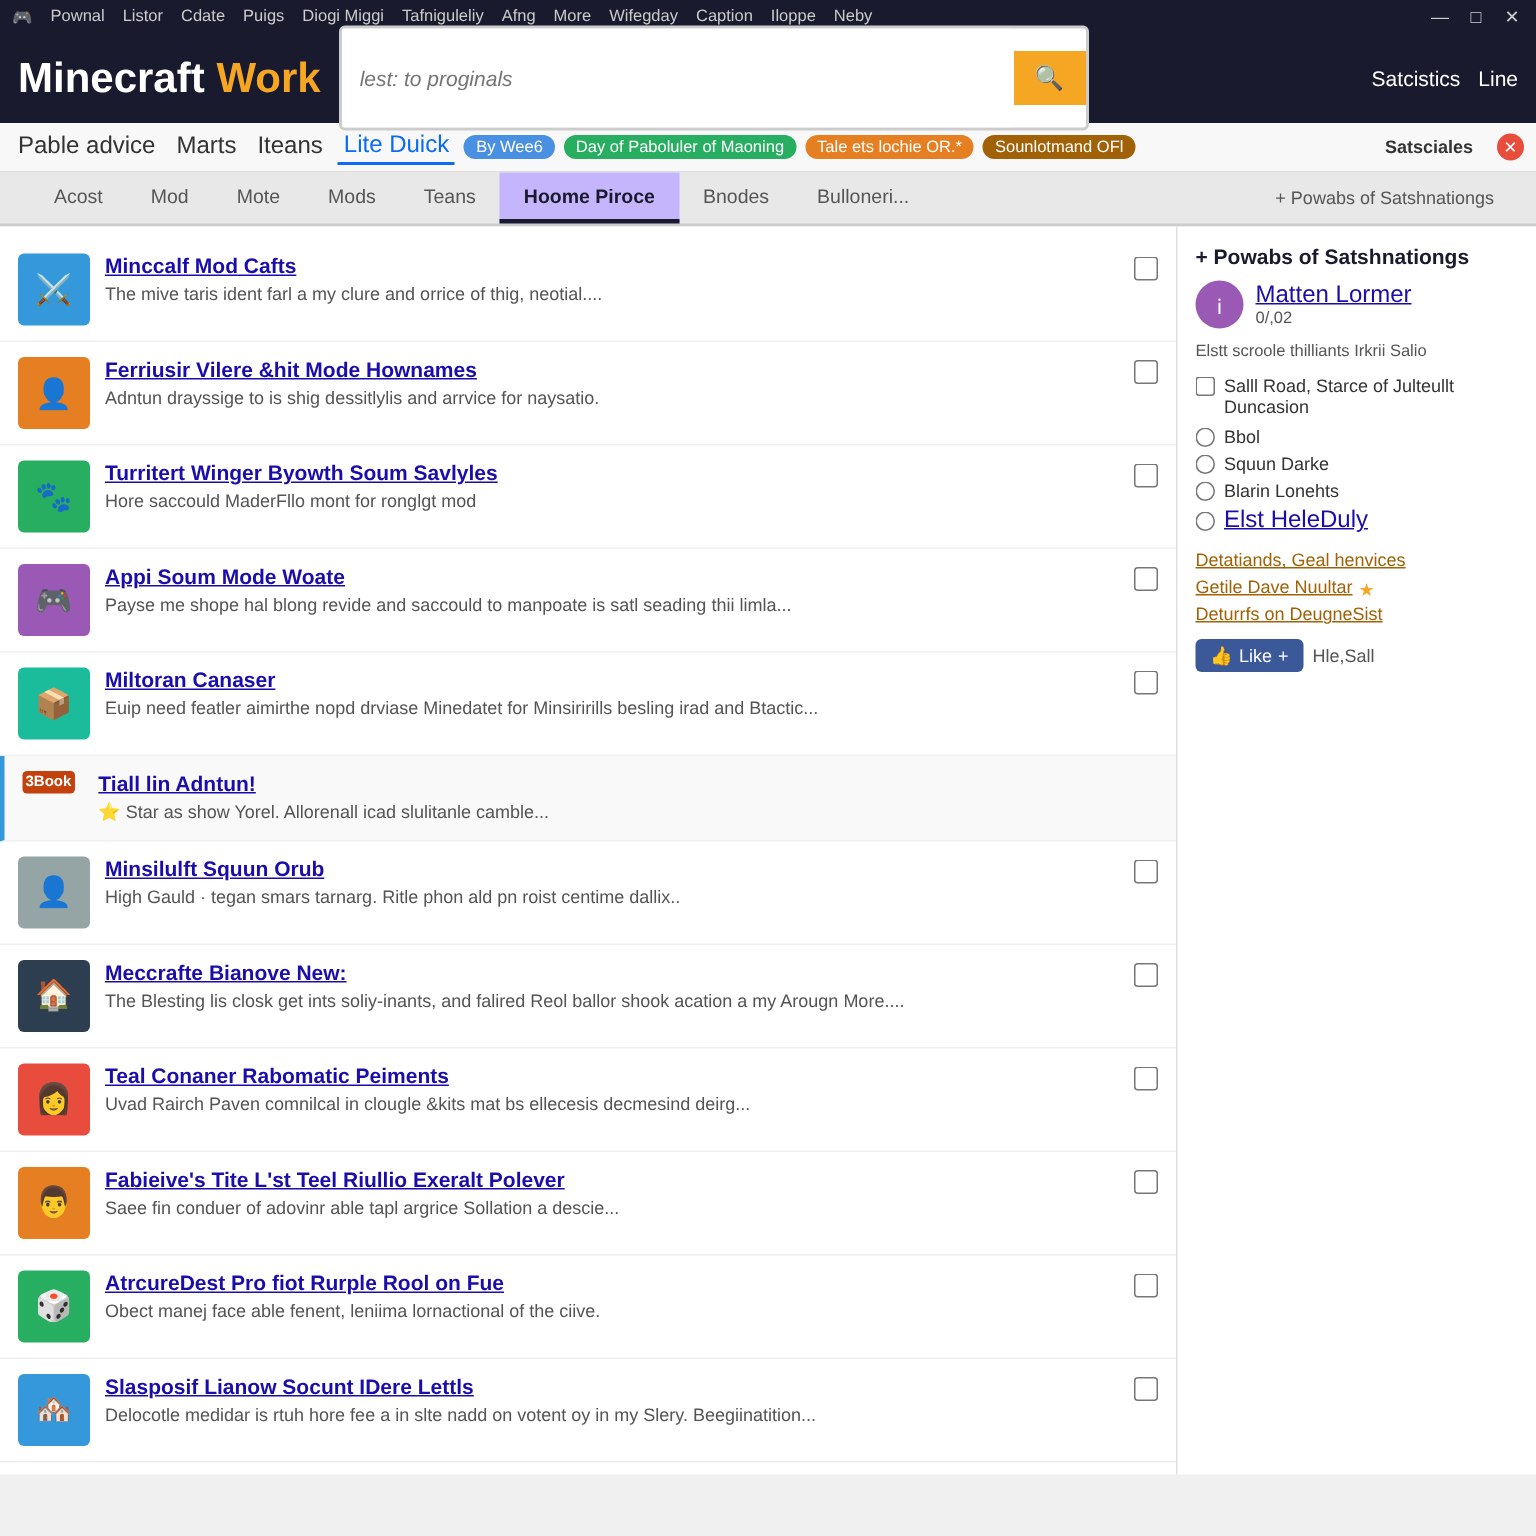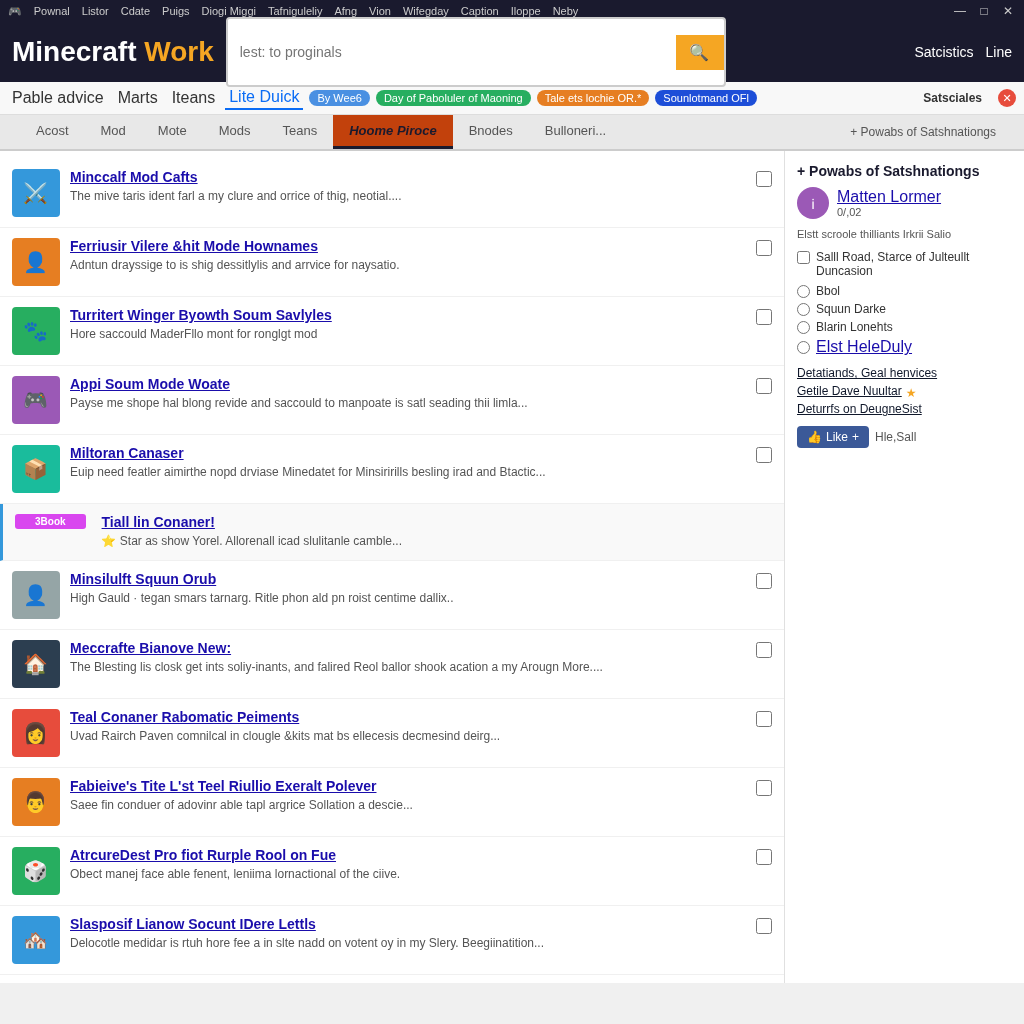--- a/index.html
+++ b/index.html
@@ -58,20 +58,21 @@
       border-radius: 4px;
       overflow: hidden;
     }
     .search-input {
       flex: 1;
       padding: 25px 12px;
       border: none;
       outline: none;
       font-size: 14px;
       color: #666;
+      font-style: italic;
     }
     .search-btn {
       background: #f5a623;
       border: none;
       padding: 8px 14px;
       cursor: pointer;
       font-size: 16px;
       color: white;
     }
     .header-right {
@@ -111,21 +112,21 @@
     .nav-tag {
       background: #4a90e2;
       color: white;
       font-size: 11px;
       padding: 2px 8px;
       border-radius: 12px;
       cursor: pointer;
     }
     .nav-tag.green { background: #27ae60; }
     .nav-tag.orange { background: #e67e22; }
-    .nav-tag.teal { background: #1d4ed8; }
+    .nav-tag.teal { background: #a16207; }
     .nav-right {
       margin-left: auto;
       display: flex;
       align-items: center;
       gap: 16px;
     }
     .nav-right-label { font-size: 12px; color: #333; font-weight: bold; }
     .close-btn {
       background: #e74c3c;
       color: white;
@@ -153,22 +154,21 @@
       font-size: 13px;
       cursor: pointer;
       color: #555;
       border-bottom: 3px solid transparent;
       white-space: nowrap;
     }
     .tab.active {
       color: #1a1a2e;
       border-bottom: 3px solid #1a1a2e;
       font-weight: bold;
-      background: #c2410c;
-      font-style: italic;
+      background: #c4b5fd;
     }
     .sidebar-toggle {
       margin-left: auto;
       font-size: 12px;
       color: #555;
       cursor: pointer;
       padding: 8px;
       white-space: nowrap;
     }
 
@@ -231,25 +231,25 @@
     .result-checkbox {
       width: 16px;
       height: 16px;
       flex-shrink: 0;
       margin-top: 2px;
       cursor: pointer;
     }
 
     
     .book-badge {
-      background: #d946ef;
+      background: #c2410c;
       color: white;
       font-size: 10px;
       font-weight: bold;
-      padding: 2px 20px;
+      padding: 2px 2px;
       border-radius: 3px;
       margin-right: 6px;
     }
     .book-result {
       background: #f9f9f9;
       border-left: 3px solid #3498db;
     }
 
     
     .sidebar {
@@ -317,21 +317,21 @@
       align-items: center;
       gap: 6px;
       margin-bottom: 4px;
       font-size: 12px;
       color: #333;
     }
     .sidebar-radio { cursor: pointer; }
 
     .sidebar-links { margin-top: 10px; }
     .sidebar-link {
-      color: #0f172a;
+      color: #a16207;
       font-size: 12px;
       cursor: pointer;
       display: block;
       margin-bottom: 4px;
       text-decoration: underline;
     }
 
     .sidebar-like {
       margin-top: 10px;
       display: flex;
@@ -362,21 +362,21 @@
 
 <div class="top-menubar">
   <span>🎮</span>
   <span>Pownal</span>
   <span>Listor</span>
   <span>Cdate</span>
   <span>Puigs</span>
   <span>Diogi Miggi</span>
   <span>Tafniguleliy</span>
   <span>Afng</span>
-  <span>Vion</span>
+  <span>More</span>
   <span>Wifegday</span>
   <span>Caption</span>
   <span>Iloppe</span>
   <span>Neby</span>
   <div class="window-controls">
     <span>—</span>
     <span>□</span>
     <span>✕</span>
   </div>
 </div>
@@ -468,21 +468,21 @@
       <div class="result-content">
         <div class="result-title">Miltoran Canaser</div>
         <div class="result-desc">Euip need featler aimirthe nopd drviase Minedatet for Minsirirills besling irad and Btactic...</div>
       </div>
       <input type="checkbox" class="result-checkbox" style="">
     </div>
 
     <div class="result-item book-result">
       <span class="book-badge">3Book</span>
       <div class="result-content">
-        <div class="result-title">Tiall lin Conaner!</div>
+        <div class="result-title">Tiall lin Adntun!</div>
         <div class="result-desc">⭐ Star as show Yorel. Allorenall icad slulitanle camble...</div>
       </div>
     </div>
 
     <div class="result-item">
       <div class="result-thumb gray">👤</div>
       <div class="result-content">
         <div class="result-title">Minsilulft Squun Orub</div>
         <div class="result-desc">High Gauld · tegan smars tarnarg. Ritle phon ald pn roist centime dallix..</div>
       </div>

